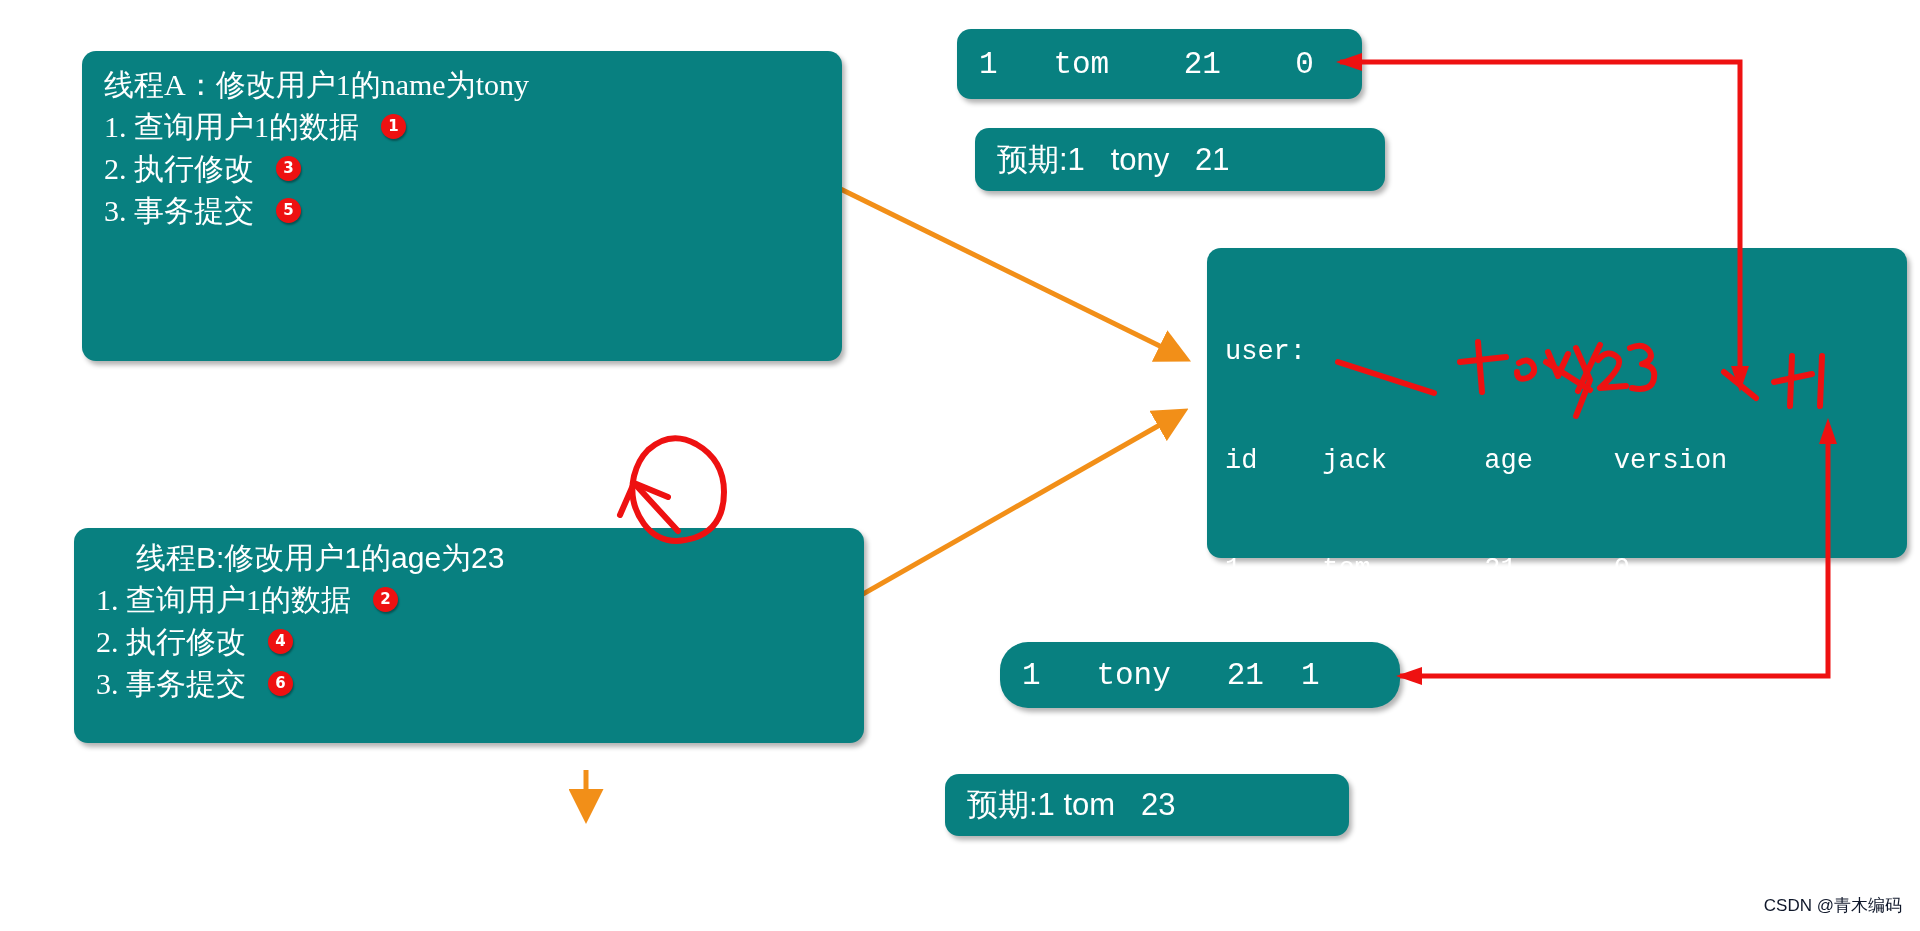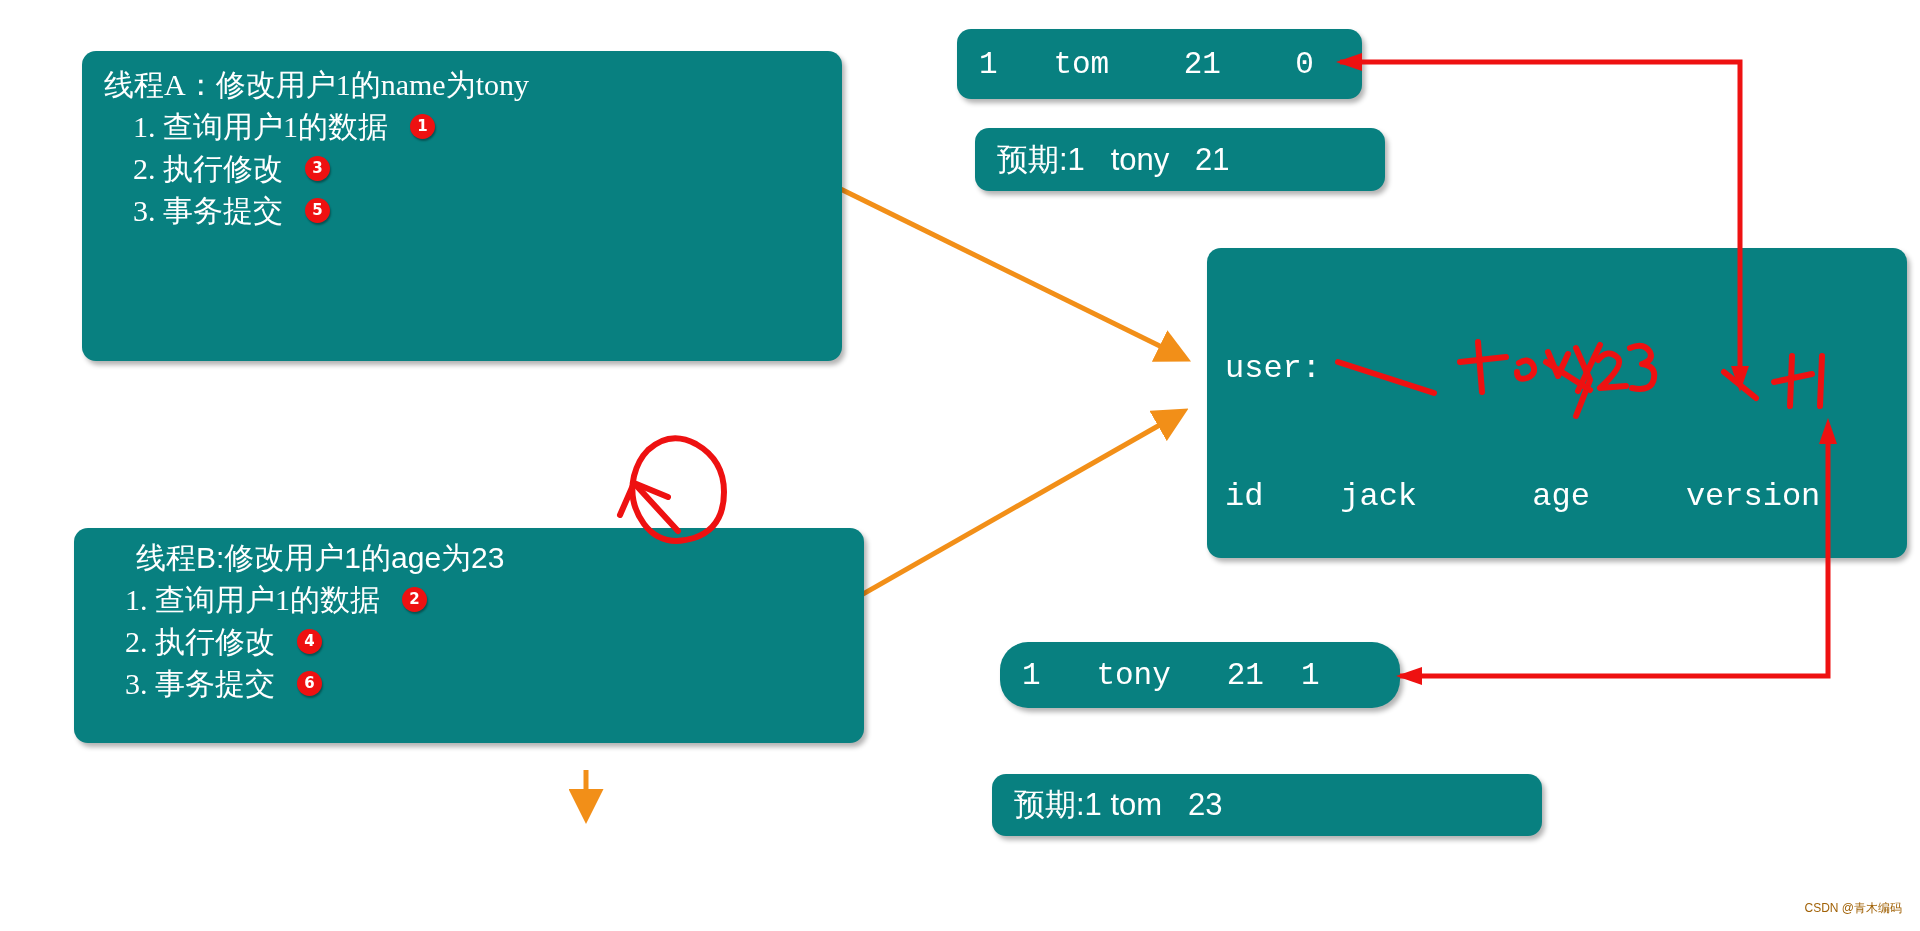--- a/index.html
+++ b/index.html
@@ -35,21 +35,21 @@
     line-height: 1.35;
     white-space: nowrap;
   }
   .thread-step {
     font-size: 30px;
     line-height: 1.40;
     white-space: nowrap;
     display: flex;
     align-items: center;
   }
-  .thread-step .step-text { display: inline-block; margin-left: 29px; }
+  .thread-step .step-text { display: inline-block; }
 
   
   .serif-cjk { font-family: "Liberation Serif", "DejaVu Serif", serif; }
   .sans-cjk  { font-family: "Liberation Sans", "DejaVu Sans", sans-serif; margin-left: 40px; }
 
   
   .step-badge {
     display: inline-flex;
     align-items: center;
     justify-content: center;
@@ -74,43 +74,43 @@
     white-space: pre;
     padding: 10px 22px;
     letter-spacing: 0px;
   }
   .mono-box .cjk-prefix {
     font-family: Liberation Sans, sans-serif;
   }
 
   .table-box {
     font-family: "Liberation Mono", "DejaVu Sans Mono", monospace;
-    font-size: 32px;
+    font-size: 27px;
     line-height: 1.34;
     white-space: pre;
     padding: 14px 18px 16px 18px;
   }
 
   
   #overlay {
     position: absolute;
     left: 0; top: 0;
     width: 1920px;
     height: 931px;
     pointer-events: none;
   }
 
   
   .watermark {
     position: absolute;
     right: 18px;
     bottom: 14px;
     font-family: "Liberation Sans", "DejaVu Sans", sans-serif;
-    font-size: 12px;
-    color: #a16207;
+    font-size: 17px;
+    color: #0f172a;
     white-space: nowrap;
   }
 </style>
 </head>
 <body>
 
 <div id="canvas">
 
   <svg id="overlay" viewBox="0 0 1920 931">
     <defs>
@@ -180,21 +180,21 @@
     <div>id    jack      age     version</div>
     <div>1     tom       21      0</div>
     <div>2     jack      22      0</div>
     <div>3     rose      20      0</div>
   </div>
 
   <div class="panel mono-box" style="left:1000px; top:642px; width:400px; height:66px; display:flex; align-items:center;border-radius:28px;">
     <span>1   tony   21  1</span>
   </div>
 
-  <div class="panel mono-box" style="left:992px; top:774px; width:550px; height:62px; display:flex; align-items:center;">
+  <div class="panel mono-box" style="left:945px; top:774px; width:404px; height:62px; display:flex; align-items:center;">
     <span class="cjk-prefix">预期:1 tom   23</span>
   </div>
 
   <svg id="red-layer" style="position:absolute;left:0;top:0;width:1920px;height:931px;pointer-events:none;" viewBox="0 0 1920 931">
     <defs>
       <marker id="redHead2" markerWidth="6.5" markerHeight="6.5" refX="3.0" refY="3.25" orient="auto">
         <path d="M0,0 L6.5,3.25 L0,6.5 z" fill="#ee1111"></path>
       </marker>
     </defs>
 

